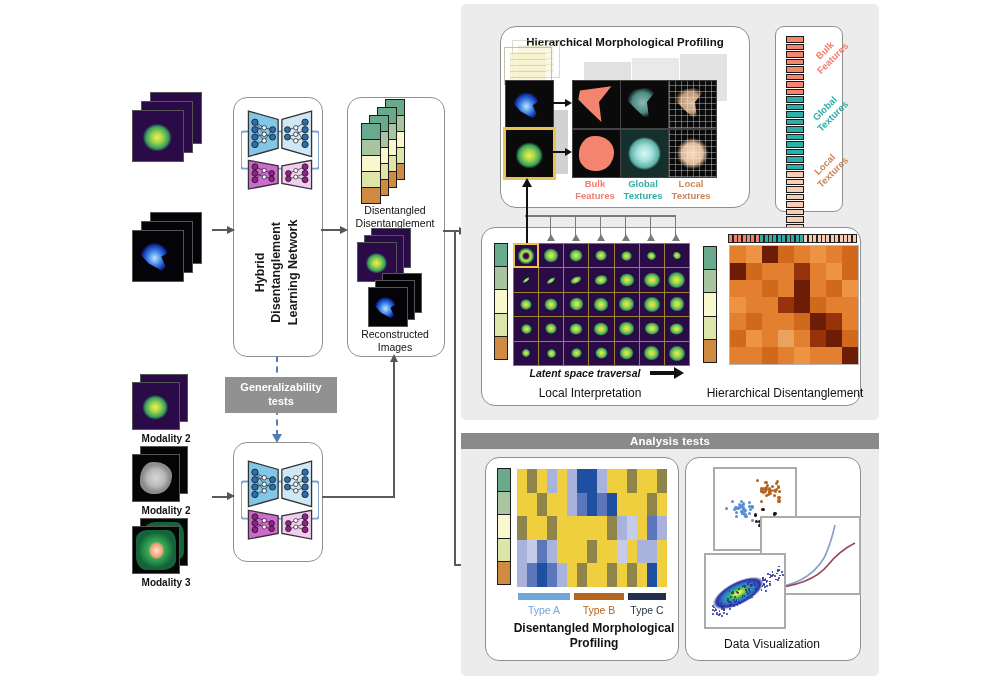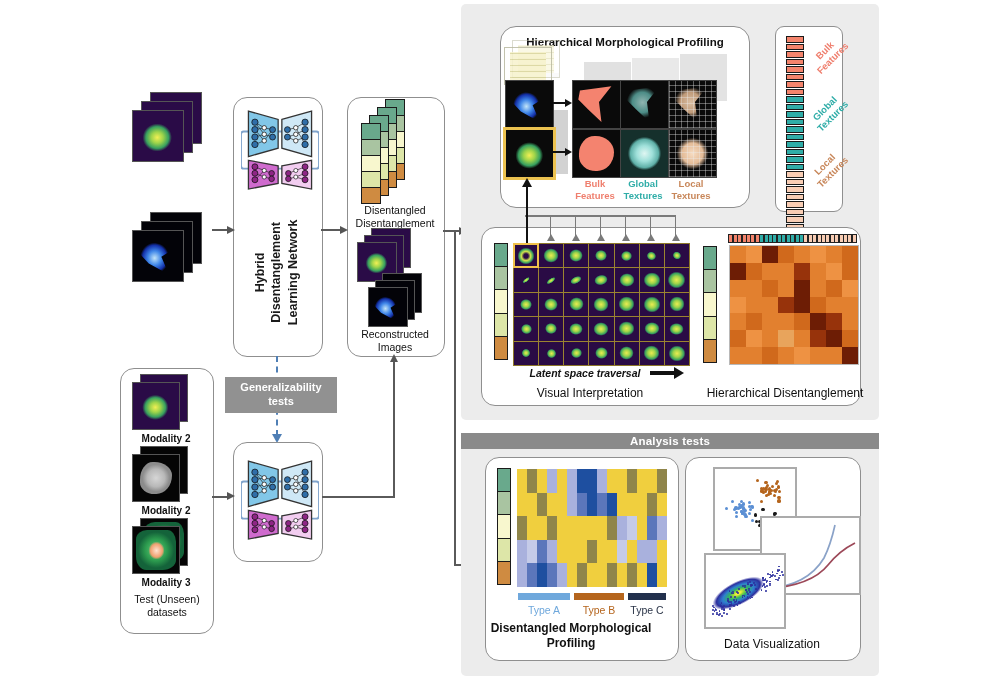--- a/index.html
+++ b/index.html
@@ -197,23 +197,20 @@
     <div class="layer l2 img-vir"></div>
     <div class="layer l1 img-vir"></div>
     <div class="layer img-vir"></div>
   </div>
   <div class="stack" style="left:132px;top:230px;width:52px;height:52px;">
     <div class="layer l2 img-blue"></div>
     <div class="layer l1 img-blue"></div>
     <div class="layer img-blue"></div>
   </div>
 
-  <div class="box" style="left:120px;top:368px;width:92px;height:264px;">
-    <div class="lbl" style="left:2px;right:2px;bottom:14px;font-size:10.5px;">Test (Unseen) datasets</div>
-  </div>
   <div class="stack" style="left:132px;top:382px;width:48px;height:48px;">
     <div class="layer sl1 img-vir"></div>
     <div class="layer img-vir"></div>
   </div>
   <div class="lbl" style="left:122px;width:88px;top:433px;font-size:10px;font-weight:bold;">Modality 2</div>
   <div class="stack" style="left:132px;top:454px;width:48px;height:48px;">
     <div class="layer sl1 img-gray"></div>
     <div class="layer img-gray"></div>
   </div>
   <div class="lbl" style="left:122px;width:88px;top:505px;font-size:10px;font-weight:bold;">Modality 2</div>
@@ -499,21 +496,21 @@
       <div class="vg-cell">
         <div class="vg-blob" style="width: 19.2px; height: 18px; transform: rotate(0deg);"></div>
       </div>
       <div class="vg-cell">
         <div class="vg-blob" style="width: 20px; height: 18.8px; transform: rotate(0deg);"></div>
       </div>
     </div>
   <div class="lbl" style="left:520px;width:130px;top:367px;font-size:10.5px;font-style:italic;font-weight:600;">Latent space traversal</div>
   <div class="lnb" style="left:650px;top:371.4px;width:26px;height:3.4px;"></div>
   <div class="ah ah-rB" style="left:674px;top:367px;"></div>
-  <div class="lbl" style="left:520px;width:140px;top:386px;font-size:12px;font-weight:500;">Visual Interpretation</div>
+  <div class="lbl" style="left:520px;width:140px;top:386px;font-size:12px;font-weight:500;">Local Interpretation</div>
 
   <div class="cbar" style="left:703px;top:247px;width:14px;height:116px;">
       <div class="" style="background: rgb(105, 169, 140);"></div>
       <div class="" style="background: rgb(169, 196, 161);"></div>
       <div class="" style="background: rgb(248, 247, 206);"></div>
       <div class="" style="background: rgb(221, 230, 168);"></div>
       <div class="" style="background: rgb(207, 139, 65);"></div>
     </div>
   <div class="tbar" style="left:729px;top:234px;width:128px;height:9px;">
       <div class="" style="background: rgb(244, 132, 108);"></div>
@@ -717,21 +714,21 @@
         <div class="hm-cell" style="background: rgb(30, 79, 160);"></div>
         <div class="hm-cell" style="background: rgb(240, 207, 62);"></div>
       </div>
     </div>
   <div class="typeseg" style="left:518px;top:593px;width:52px;background:#6fa8dc;"></div>
   <div class="typeseg" style="left:574px;top:593px;width:50px;background:#b5651d;"></div>
   <div class="typeseg" style="left:628px;top:593px;width:38px;background:#22304d;"></div>
   <div class="lbl c-typea" style="left:518px;width:52px;top:604px;font-size:10.5px;font-weight:500;">Type A</div>
   <div class="lbl c-typeb" style="left:572px;width:54px;top:604px;font-size:10.5px;font-weight:500;">Type B</div>
   <div class="lbl c-typec" style="left:622px;width:50px;top:604px;font-size:10.5px;font-weight:500;">Type C</div>
-  <div class="lbl" style="left:481px;width:180px;top:621px;font-size:12px;font-weight:600;">Disentangled Morphological Profiling</div>
+  <div class="lbl" style="left:504px;width:180px;top:621px;font-size:12px;font-weight:600;">Disentangled Morphological Profiling</div>
 
   <div class="box" style="left:685px;top:457px;width:174px;height:202px;"></div>
   <div class="mini" style="left:713px;top:467px;width:80px;height:80px;z-index:2;">
       <div class="dot" style="background: rgb(91, 143, 212); width: 3.2px; height: 3.2px; left: 22.8123px; top: 33.9975px;"></div>
       <div class="dot" style="background: rgb(91, 143, 212); width: 3.2px; height: 3.2px; left: 27.9313px; top: 40.9764px;"></div>
       <div class="dot" style="background: rgb(91, 143, 212); width: 3.2px; height: 3.2px; left: 28.4689px; top: 43.8451px;"></div>
       <div class="dot" style="background: rgb(91, 143, 212); width: 3.2px; height: 3.2px; left: 24.8814px; top: 40.9856px;"></div>
       <div class="dot" style="background: rgb(91, 143, 212); width: 3.2px; height: 3.2px; left: 20.279px; top: 41.8217px;"></div>
       <div class="dot" style="background: rgb(91, 143, 212); width: 3.2px; height: 3.2px; left: 34.9472px; top: 35.6307px;"></div>
       <div class="dot" style="background: rgb(91, 143, 212); width: 3.2px; height: 3.2px; left: 33.175px; top: 42.6542px;"></div>

